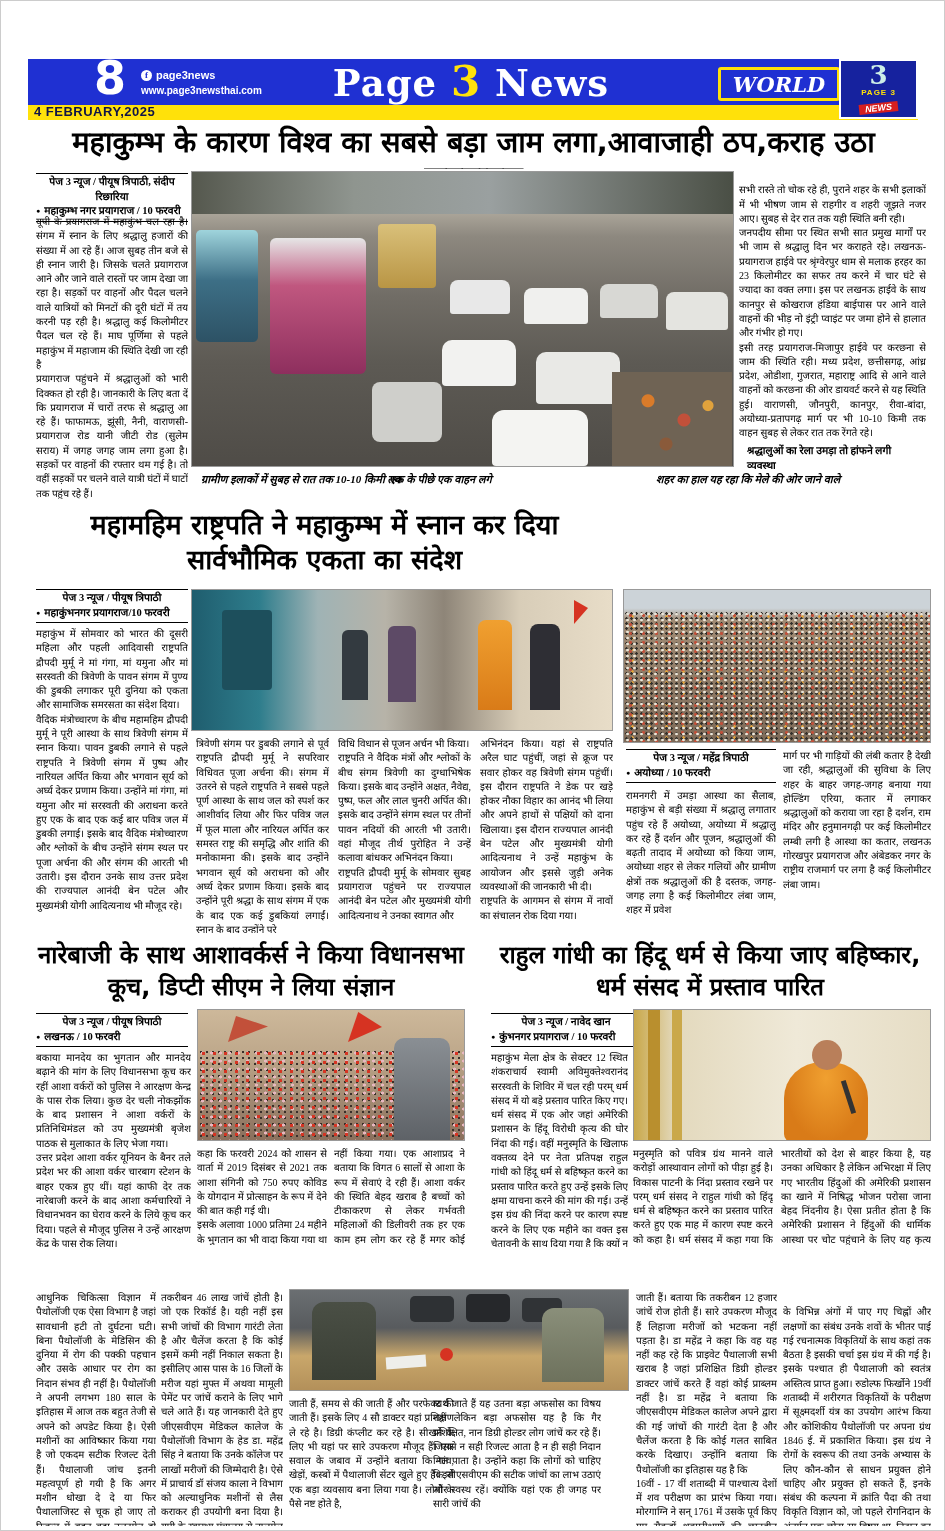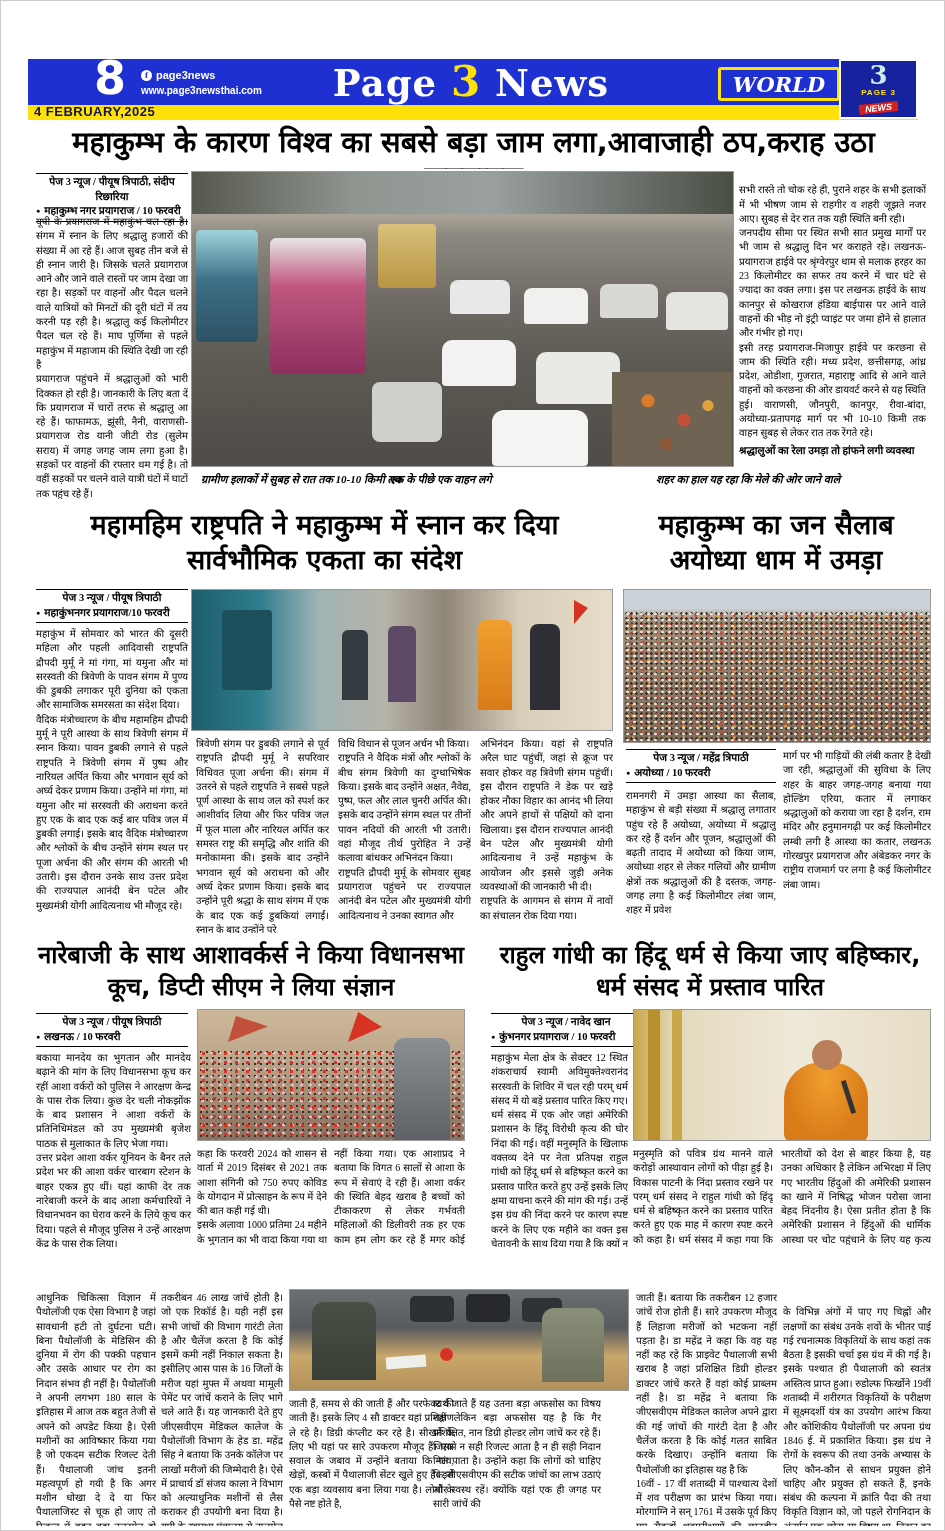--- a/index.html
+++ b/index.html
@@ -41,21 +41,21 @@
   .h-low{font-size:24px;line-height:1.35;}
   .h-bottom{left:30px;top:1248px;width:885px;height:36px;font-size:25px;line-height:1.2;}
   
   .byline{position:absolute;border-top:1.5px solid #000;border-bottom:1.5px solid #000;
           font-size:10.5px;font-weight:bold;text-align:center;padding:1px 0 2px 0;line-height:1.4;}
   .byline .dl{display:flex;align-items:center;justify-content:flex-start;gap:4px;text-align:left;}
   .bull{font-size:7px;line-height:1;}
   
   .col{position:absolute;font-size:10px;line-height:1.43;text-align:justify;
        white-space:pre-line;overflow:hidden;}
-  .subhead{font-weight:bold;font-size:10.5px;text-align:left;margin:2px 0;}
+  .subhead{font-weight:bold;font-size:10.5px;text-align:left;margin:2px 8px;}
   .caption{position:absolute;font-size:11px;font-weight:bold;overflow:hidden;white-space:nowrap;font-style:italic;}
   
   .photo{position:absolute;overflow:hidden;border:1px solid #999;box-sizing:border-box;}
   .ph-traffic{background:linear-gradient(180deg,#a8aca9 0%,#b9b3a6 10%,#8d887f 22%,#716d66 42%,#5d5a54 65%,#4f4c47 100%);}
   .shape{position:absolute;}
   .ph-president{background:linear-gradient(90deg,#1f5d6e 0%,#2e7d8c 16%,#9fb3b5 30%,#b7b3a8 46%,#8e8578 60%,#d8cdb8 78%,#e8ddc8 100%);}
   .ph-crowd{background:linear-gradient(180deg,#ccd3d8 0%,#ccd3d8 12%,#a08b74 20%,#7d6a58 100%);}
   .crowd-tex{position:absolute;left:0;top:14%;width:100%;height:86%;
      background-image:radial-gradient(circle,#ece7da 1px,transparent 1.6px),
                       radial-gradient(circle,#c2503a 1.2px,transparent 1.8px),
@@ -151,21 +151,20 @@
     <div class="shape" style="left:338px;top:34px;width:30px;height:86px;background:#2e2e34;border-radius:8px 8px 0 0;"></div>
     <div class="shape" style="left:382px;top:10px;width:14px;height:40px;background:#d63322;clip-path:polygon(0 0,100% 20%,0 60%);"></div>
   </div>
   <div class="col" style="left:195px;top:736px;width:133px;height:196px;">त्रिवेणी संगम पर डुबकी लगाने से पूर्व राष्ट्रपति द्रौपदी मुर्मू ने सपरिवार विधिवत पूजा अर्चना की। संगम में उतरने से पहले राष्ट्रपति ने सबसे पहले पूर्ण आस्था के साथ जल को स्पर्श कर आशीर्वाद लिया और फिर पवित्र जल में फूल माला और नारियल अर्पित कर समस्त राष्ट्र की समृद्धि और शांति की मनोकामना की। इसके बाद उन्होंने भगवान सूर्य को अराधना को और अर्घ्य देकर प्रणाम किया। इसके बाद उन्होंने पूरी श्रद्धा के साथ संगम में एक के बाद एक कई डुबकियां लगाईं। स्नान के बाद उन्होंने पूरे</div>
   <div class="col" style="left:337px;top:736px;width:133px;height:196px;">विधि विधान से पूजन अर्चन भी किया।
 राष्ट्रपति ने वैदिक मंत्रों और श्लोकों के बीच संगम त्रिवेणी का दुग्धाभिषेक किया। इसके बाद उन्होंने अक्षत, नैवेद्य, पुष्प, फल और लाल चुनरी अर्पित की। इसके बाद उन्होंने संगम स्थल पर तीनों पावन नदियों की आरती भी उतारी। वहां मौजूद तीर्थ पुरोहित ने उन्हें कलावा बांधकर अभिनंदन किया।
 राष्ट्रपति द्रौपदी मुर्मू के सोमवार सुबह प्रयागराज पहुंचने पर राज्यपाल आनंदी बेन पटेल और मुख्यमंत्री योगी आदित्यनाथ ने उनका स्वागत और</div>
   <div class="col" style="left:479px;top:736px;width:133px;height:196px;">अभिनंदन किया। यहां से राष्ट्रपति अरैल घाट पहुंचीं, जहां से क्रूज पर सवार होकर वह त्रिवेणी संगम पहुंचीं। इस दौरान राष्ट्रपति ने डेक पर खड़े होकर नौका विहार का आनंद भी लिया और अपने हाथों से पक्षियों को दाना खिलाया। इस दौरान राज्यपाल आनंदी बेन पटेल और मुख्यमंत्री योगी आदित्यनाथ ने उन्हें महाकुंभ के आयोजन और इससे जुड़ी अनेक व्यवस्थाओं की जानकारी भी दी।
 राष्ट्रपति के आगमन से संगम में नावों का संचालन रोक दिया गया।</div>
 
-  <div class="headline h-mid" style="left:620px;top:506px;width:310px;height:76px;">महाकुम्भ का जन सैलाब अयोध्या धाम में उमड़ा</div>
   <div class="photo ph-crowd" style="left:622px;top:588px;width:308px;height:154px;">
     <div class="crowd-tex"></div>
   </div>
   <div class="byline" style="left:625px;top:748px;width:150px;">
     <div>पेज 3 न्यूज / महेंद्र त्रिपाठी</div>
     <div class="dl">
         <span class="bull">●</span>
         <span>अयोध्या  / 10 फरवरी</span>
       </div>
   </div>

